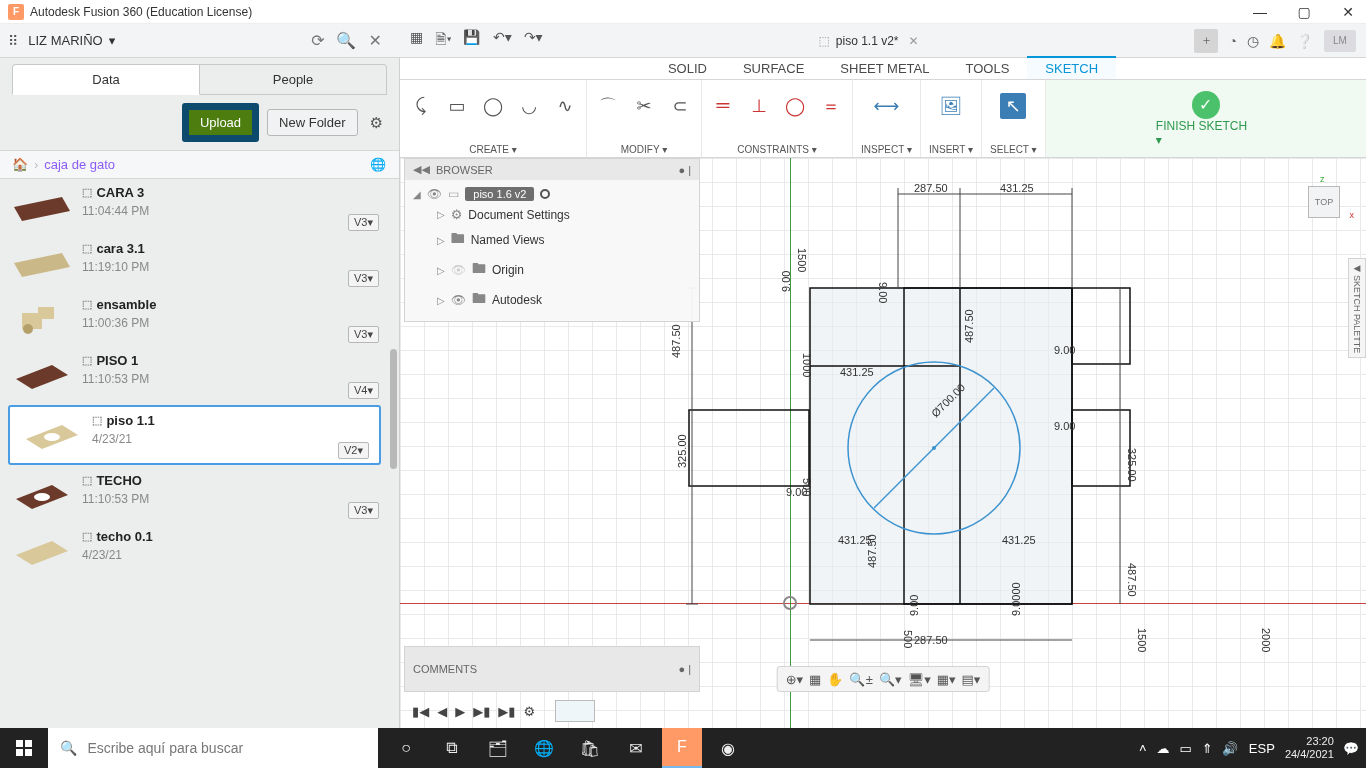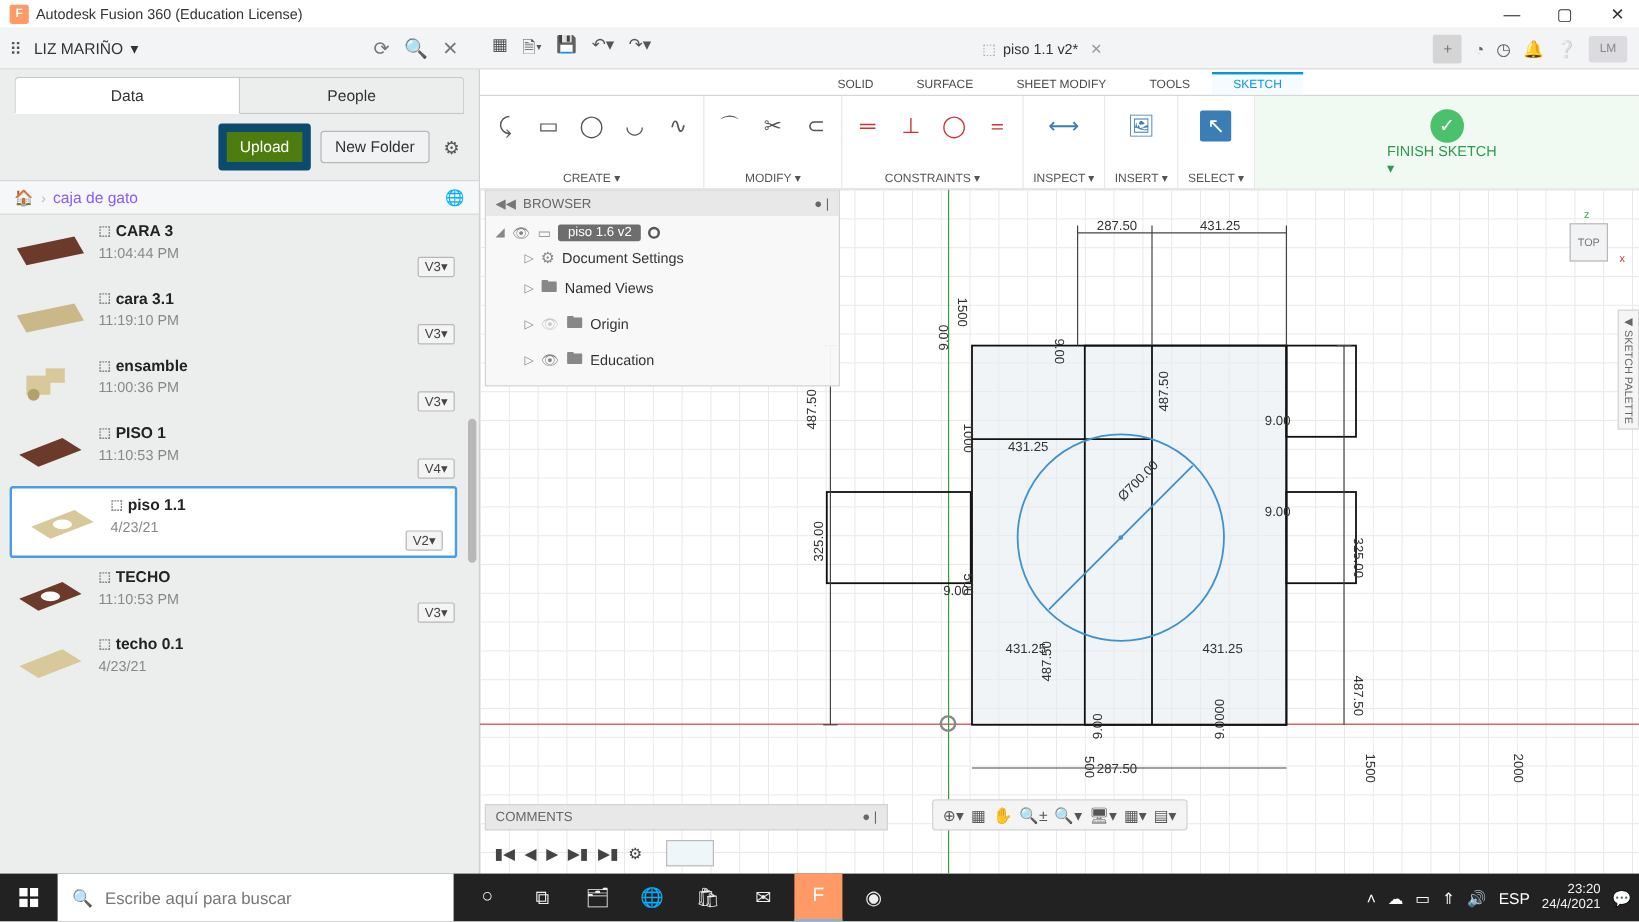--- a/index.html
+++ b/index.html
@@ -50,21 +50,21 @@
 .fileitem .thumb { width: 64px; height: 48px; display: flex; align-items: center; justify-content: center; }
 .fileitem .info { flex: 1; }
 .fileitem .name { font-weight: 600; font-size: 13px; color: #222; display: flex; align-items: center; gap: 4px; }
 .fileitem .name .cube { color: #888; font-size: 11px; }
 .fileitem .ts { font-size: 12px; color: #888; margin-top: 4px; }
 .fileitem .ver { position: absolute; right: 10px; bottom: 4px; font-size: 11px; border: 1px solid #b7b7b7; background: #f4f4f4; padding: 1px 5px; border-radius: 2px; color: #444; }
 .fileitem.sel { background: #fff; border: 2px solid #4a9de4; border-radius: 3px; margin: 2px 8px; }
 .thumb svg { width: 60px; height: 44px; }
 .workspace { flex: 1; position: relative; background: #fff; display: flex; flex-direction: column; }
 .envtabs { height: 22px; display: flex; justify-content: center; align-items: flex-end; border-bottom: 1px solid #d6d6d6; }
-.envtabs .etab { padding: 3px 18px; font-size: 10px; color: #4a4a4a; cursor: pointer; }
+.envtabs .etab { padding: 3px 18px; font-size: 13px; color: #4a4a4a; cursor: pointer; }
 .envtabs .etab.active { color: #0696d7; border-top: 2px solid #0696d7; background: #f5fbfe; }
 .ribbon { height: 78px; display: flex; border-bottom: 1px solid #d6d6d6; }
 .ribbon .design { width: 110px; display: flex; align-items: center; justify-content: center; }
 .ribbon .design .box { border: 1px solid #c1c1c1; padding: 10px 14px; border-radius: 3px; font-size: 12px; color: #333; display: flex; align-items: center; gap: 4px; cursor: pointer; }
 .ribbon .group { display: flex; flex-direction: column; align-items: center; justify-content: flex-end; padding: 4px 8px 2px 8px; border-right: 1px solid #e8e8e8; }
 .ribbon .group .icons { display: flex; gap: 10px; align-items: center; flex: 1; }
 .ribbon .group .icons .ico { width: 26px; height: 26px; display: flex; align-items: center; justify-content: center; color: #555; font-size: 18px; cursor: pointer; }
 .ribbon .group .lab { font-size: 10px; color: #555; margin-top: 17px; }
 .ribbon .finish { flex: 1; display: flex; align-items: center; justify-content: center; background: #f1f9f3; }
 .ribbon .fingrp { display:flex; flex-direction:column; align-items:center; width: 100px; }
@@ -83,21 +83,21 @@
 .browserpanel .trow .tri { color: #888; font-size: 10px; }
 .browserpanel .trow .eye { color: #888; font-size: 12px; }
 .browserpanel .trow.comp .comphdr { background: #6e6e6e; color: #fff; padding: 1px 8px; border-radius: 2px; font-size: 11px; }
 .browserpanel .trow.comp .radio { width:10px; height:10px; border-radius:50%; border:2px solid #555; display:inline-block; }
 .browserpanel .trow .folic { color:#888; font-size:14px; }
 .browserpanel .trow .gearic { color:#888; font-size:13px; }
 .browserpanel .trow.sub { padding-left: 24px; }
 .viewcube { position: absolute; top: 22px; right: 18px; width: 46px; height: 46px; }
 .viewcube .cube { width: 32px; height: 32px; border: 1px solid #b8b8b8; background: #f2f3f4; display: flex; align-items: center; justify-content: center; font-size: 9px; color: #777; position: absolute; top: 6px; left: 6px; }
 .palettehandle { position: absolute; right: 0; top: 100px; width: 18px; height: 100px; background: #f5f5f5; border: 1px solid #d3d3d3; writing-mode: vertical-rl; font-size: 9px; color: #666; display: flex; align-items: center; justify-content: center; cursor: pointer; }
-.commentsbar { position: absolute; bottom: 36px; left: 4px; width: 336px; background: #e8e8e8; border: 1px solid #d3d3d3; padding: 4px 8px; display: flex; align-items: center; font-size: 11px; color: #666; }
+.commentsbar { position: absolute; bottom: 36px; left: 4px; width: 296px; background: #e8e8e8; border: 1px solid #d3d3d3; padding: 16px 8px; display: flex; align-items: center; font-size: 11px; color: #666; }
 .commentsbar .dot { margin-left: auto; }
 .viewtools { position: absolute; bottom: 36px; left: 50%; transform: translateX(-50%); height: 26px; background: #f4f4f4; border: 1px solid #d3d3d3; border-radius: 3px; display: flex; align-items: center; gap: 6px; padding: 0 8px; }
 .viewtools span { font-size: 13px; color: #555; cursor: pointer; }
 .timeline { position: absolute; bottom: 2px; left: 4px; right: 4px; height: 30px; display: flex; align-items: center; gap: 10px; padding: 0 8px; }
 .timeline .tctl { display: flex; gap: 8px; color: #444; }
 .timeline .tctl span { font-size: 13px; cursor: pointer; }
 .timeline .marker { width: 40px; height: 22px; border: 1px solid #bbb; background: #eef6fa; margin-left: 10px; }
 .taskbar { height: 40px; background: #222; display: flex; align-items: center; color: #eee; position: relative; }
 .taskbar .start { width: 48px; height: 40px; display: flex; align-items: center; justify-content: center; cursor: pointer; }
 .taskbar .search { flex: 0 0 330px; height: 40px; background: #fff; color: #777; display: flex; align-items: center; padding: 0 12px; gap: 10px; font-size: 14px; }
@@ -295,21 +295,21 @@
     </div>
         </div>
       <div class="scrollbar"></div>
     </div>
   </div>
 
   <div class="workspace">
     <div class="envtabs" id="envtabs">
         <div class="etab">SOLID</div>
         <div class="etab">SURFACE</div>
-        <div class="etab">SHEET MODIFY</div>
+        <div class="etab">SHEET METAL</div>
         <div class="etab">TOOLS</div>
         <div class="etab active">SKETCH</div>
       </div>
     <div class="ribbon">
       <div class="group">
         <div class="icons">
           <div class="ico">⤹</div>
           <div class="ico">▭</div>
           <div class="ico">◯</div>
           <div class="ico">◡</div>
@@ -452,21 +452,21 @@
           <div class="trow sub">
               <span class="tri">▷</span>
               <span class="eye" style="opacity:.4">👁</span>
               <span class="folic">🖿</span>
               <span>Origin</span>
             </div>
           <div class="trow sub">
               <span class="tri">▷</span>
               <span class="eye">👁</span>
               <span class="folic">🖿</span>
-              <span>Education</span>
+              <span>Autodesk</span>
             </div>
         </div>
       </div>
 
       <div class="viewcube">
         <div class="cube">TOP</div>
         <div style="position:absolute;right:-6px;bottom:6px;font-size:9px;color:#c33">x</div>
         <div style="position:absolute;left:18px;top:-6px;font-size:9px;color:#3a3">z</div>
       </div>
 

